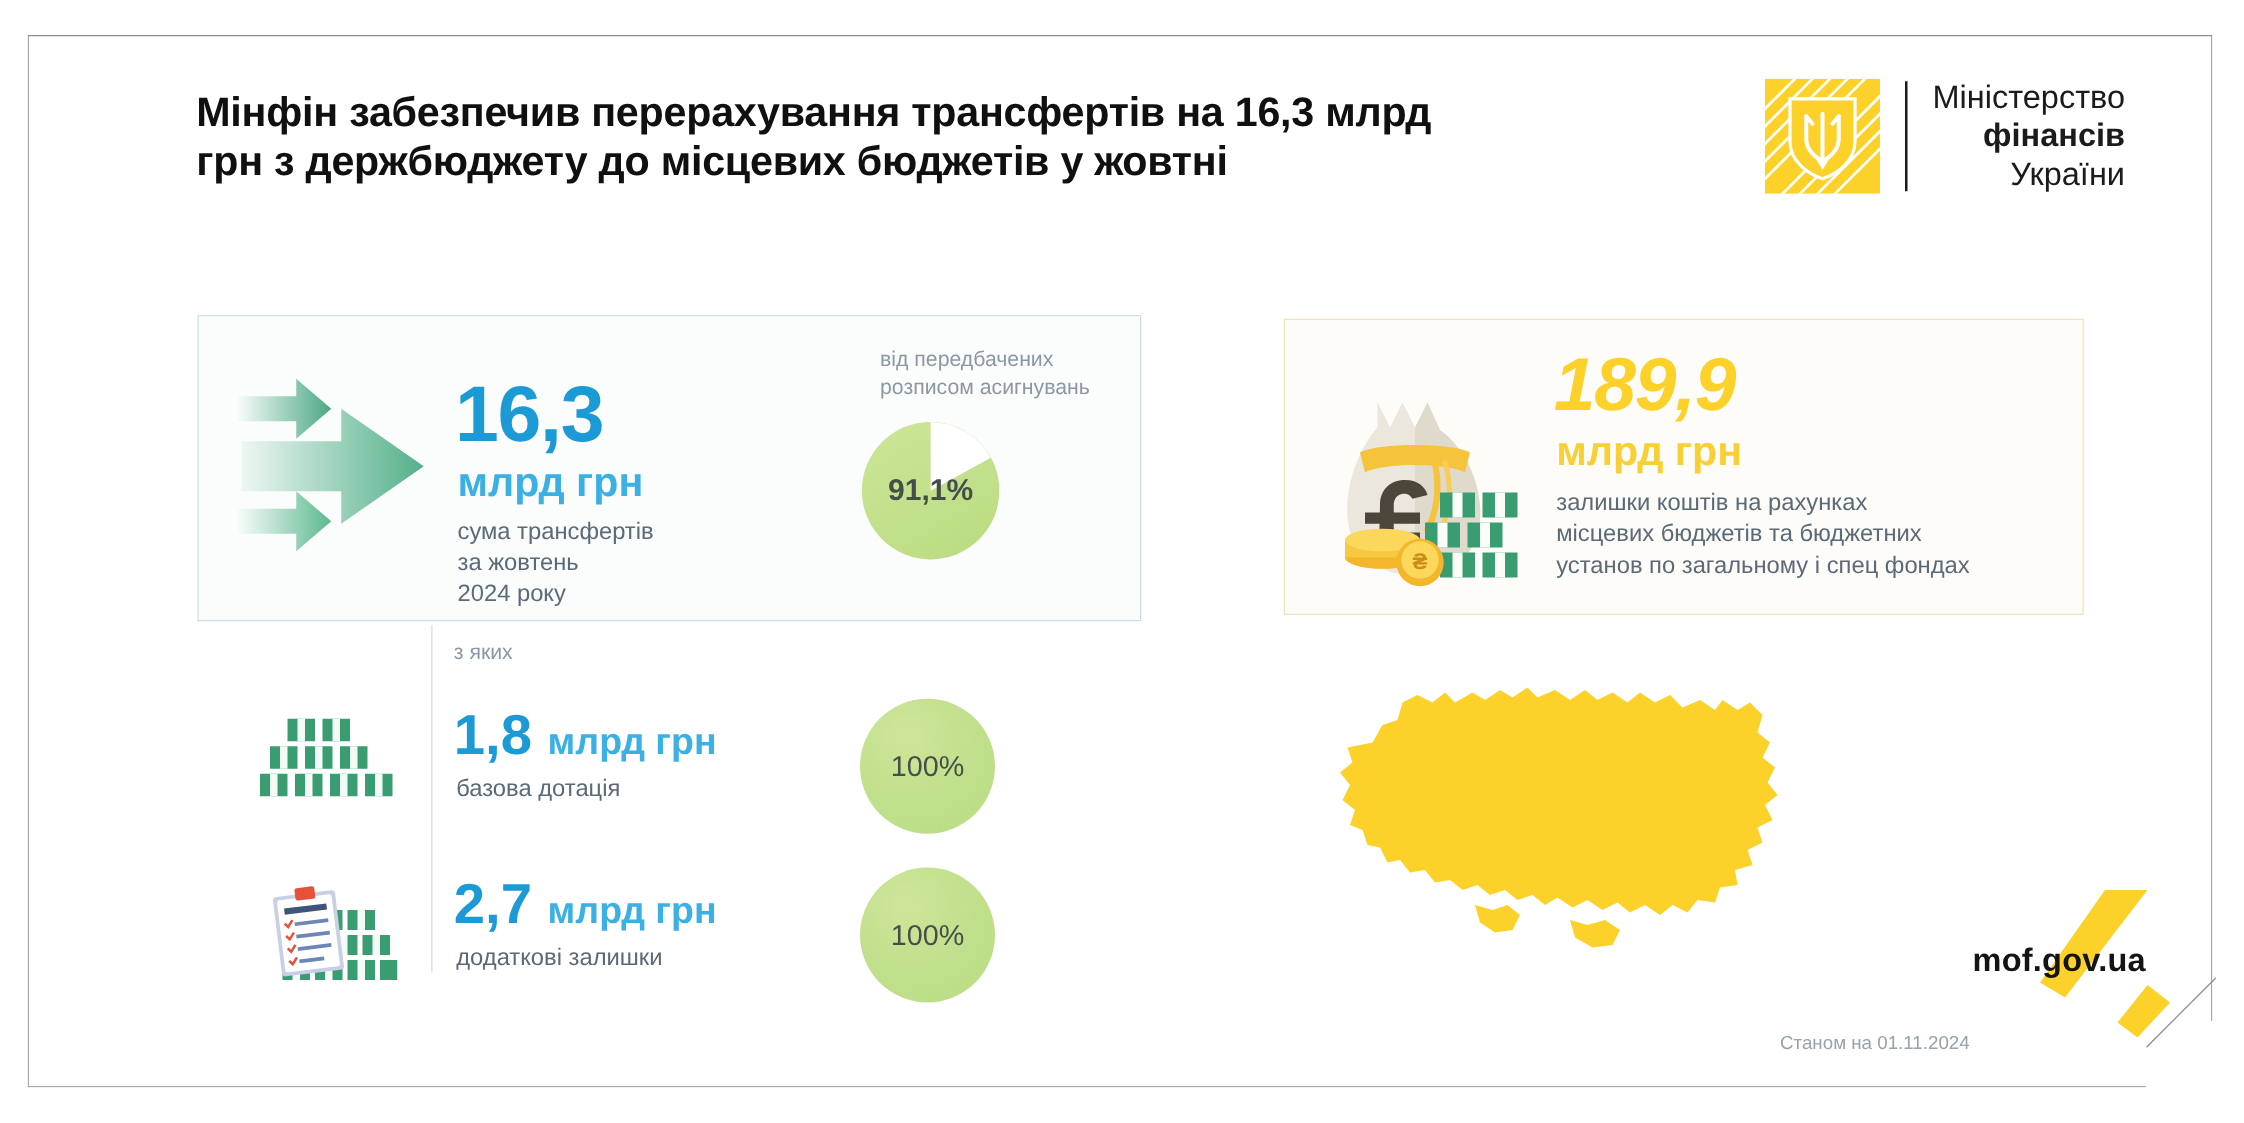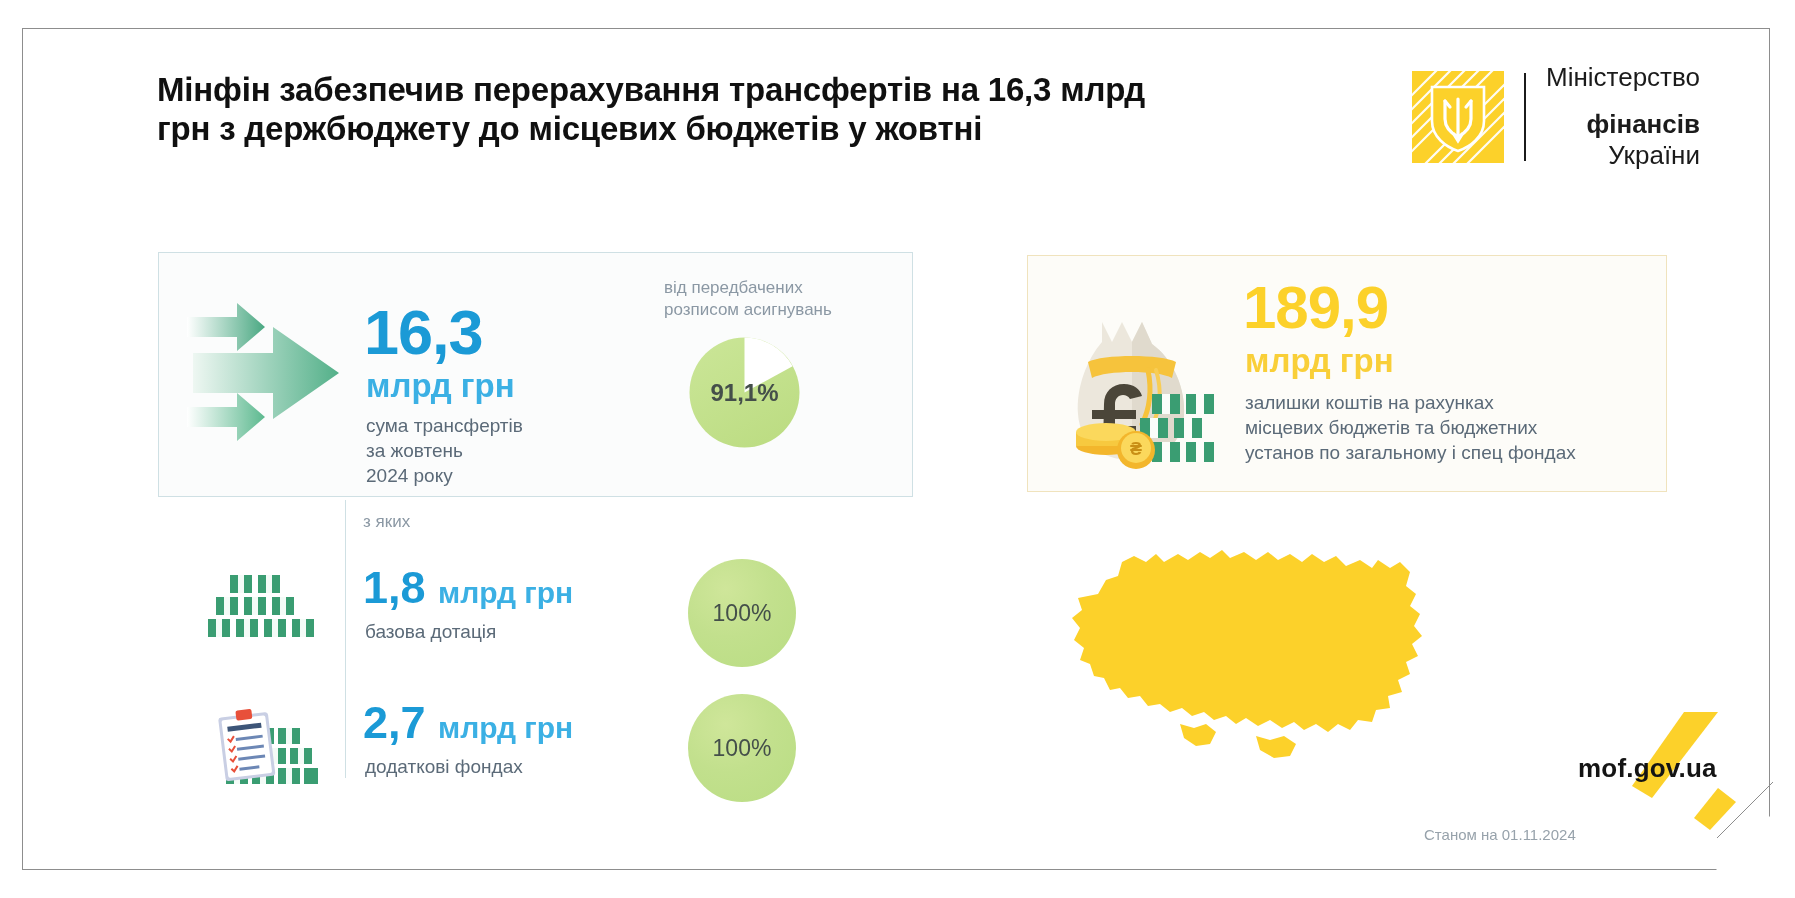--- a/index.html
+++ b/index.html
@@ -55,21 +55,21 @@
   .logo-mark { width: 92px; height: 92px; display: block; }
   .logo-sep {
     width: 2px; height: 88px; background: #1b1b1b;
   }
   .logo-text {
     font-size: 26px;
     line-height: 31px;
     color: #1b1b1b;
     white-space: nowrap;
   }
-  .logo-text .b { font-weight: bold; margin-top: 16px; }
+  .logo-text .b { font-weight: bold; }
 
   
   .card-left {
     position: absolute;
     left: 158px; top: 252px;
     width: 755px; height: 245px;
     background: #fbfcfc;
     border: 1px solid #cfe0e4;
   }
   .arrows-icon { position: absolute; left: 22px; top: 42px; width: 170px; height: 160px; }
@@ -161,20 +161,21 @@
     left: 1027px; top: 255px;
     width: 640px; height: 237px;
     background: #fdfcf8;
     border: 1px solid #f0e3bd;
   }
   .bag-icon { position: absolute; left: 12px; top: 30px; width: 200px; height: 190px; }
   .big-num-yellow {
     position: absolute; left: 215px; top: 22px;
     font-size: 60px; line-height: 60px; font-weight: bold; color: #fcd12a;
     letter-spacing: -1px;
+    font-style: italic;
   }
   .big-unit-yellow {
     position: absolute; left: 217px; top: 88px;
     font-size: 33px; line-height: 33px; font-weight: bold; color: #f9cf38;
   }
   .card-right-desc {
     position: absolute; left: 217px; top: 134px;
     font-size: 19px; line-height: 25px; color: #5b6a78;
   }
 
@@ -259,21 +260,21 @@
       <path d="M6 112 H56 V98 L84 122 L56 146 V132 H6 Z" fill="url(#gC)"></path>
       <path d="M12 58 H92 V32 L158 78 L92 124 V98 H12 Z" fill="url(#gB)"></path>
     </svg>
 
     <div class="big-num-blue">16,3</div>
     <div class="big-unit-blue">млрд грн</div>
     <div class="card-left-desc" style="white-space: pre-line;">сума трансфертів
 за жовтень
 2024 року</div>
 
-    <div class="pie-label" style="white-space: pre-line;">від передбачених
+    <div class="pie-label" style="white-space: pre-line; margin-left: 40px;">від передбачених
 розписом асигнувань</div>
 
     <div class="pie-wrap">
       <svg viewBox="0 0 115 115" width="115" height="115">
         <defs>
           <linearGradient id="pieGrad" x1="0" y1="0" x2="0.6" y2="1">
             <stop offset="0%" stop-color="#cbe698"></stop>
             <stop offset="100%" stop-color="#bddd84"></stop>
           </linearGradient>
         </defs>
@@ -359,21 +360,21 @@
           <path d="M21 40 l2.5 3 l4-5"></path>
           <path d="M21 50 l2.5 3 l4-5"></path>
           <path d="M21 60 l2.5 3 l4-5"></path>
         </g>
       </g>
     </svg>
     <div class="sub-num">
       <span>2,7</span>
       <span class="unit">млрд грн</span>
     </div>
-    <div class="sub-desc">додаткові фондах</div>
+    <div class="sub-desc">додаткові залишки</div>
     <div class="sub-circle">100%</div>
   </div>
 
   <div class="card-right">
     <svg class="bag-icon" viewBox="0 0 200 190">
       <path d="M62 36 L72 56 L82 36 L92 56 L102 36 L112 58 C134 74 146 104 144 130 C142 158 122 174 92 174 C60 174 40 156 38 128 C36 100 48 72 62 56 Z" fill="#ece7dc"></path>
       <path d="M92 56 L102 36 L112 58 C134 74 146 104 144 130 C142 158 122 174 92 174 Z" fill="#e0dacd"></path>
       <path d="M48 76 C62 68 122 68 136 76 L132 92 C118 84 66 84 52 92 Z" fill="#f6c33c"></path>
       <path d="M108 84 C112 104 110 122 102 138" stroke="#f6c33c" stroke-width="5" fill="none" stroke-linecap="round"></path>
       <path d="M116 84 C122 104 120 124 112 140" stroke="#f8cd55" stroke-width="4" fill="none" stroke-linecap="round"></path>

